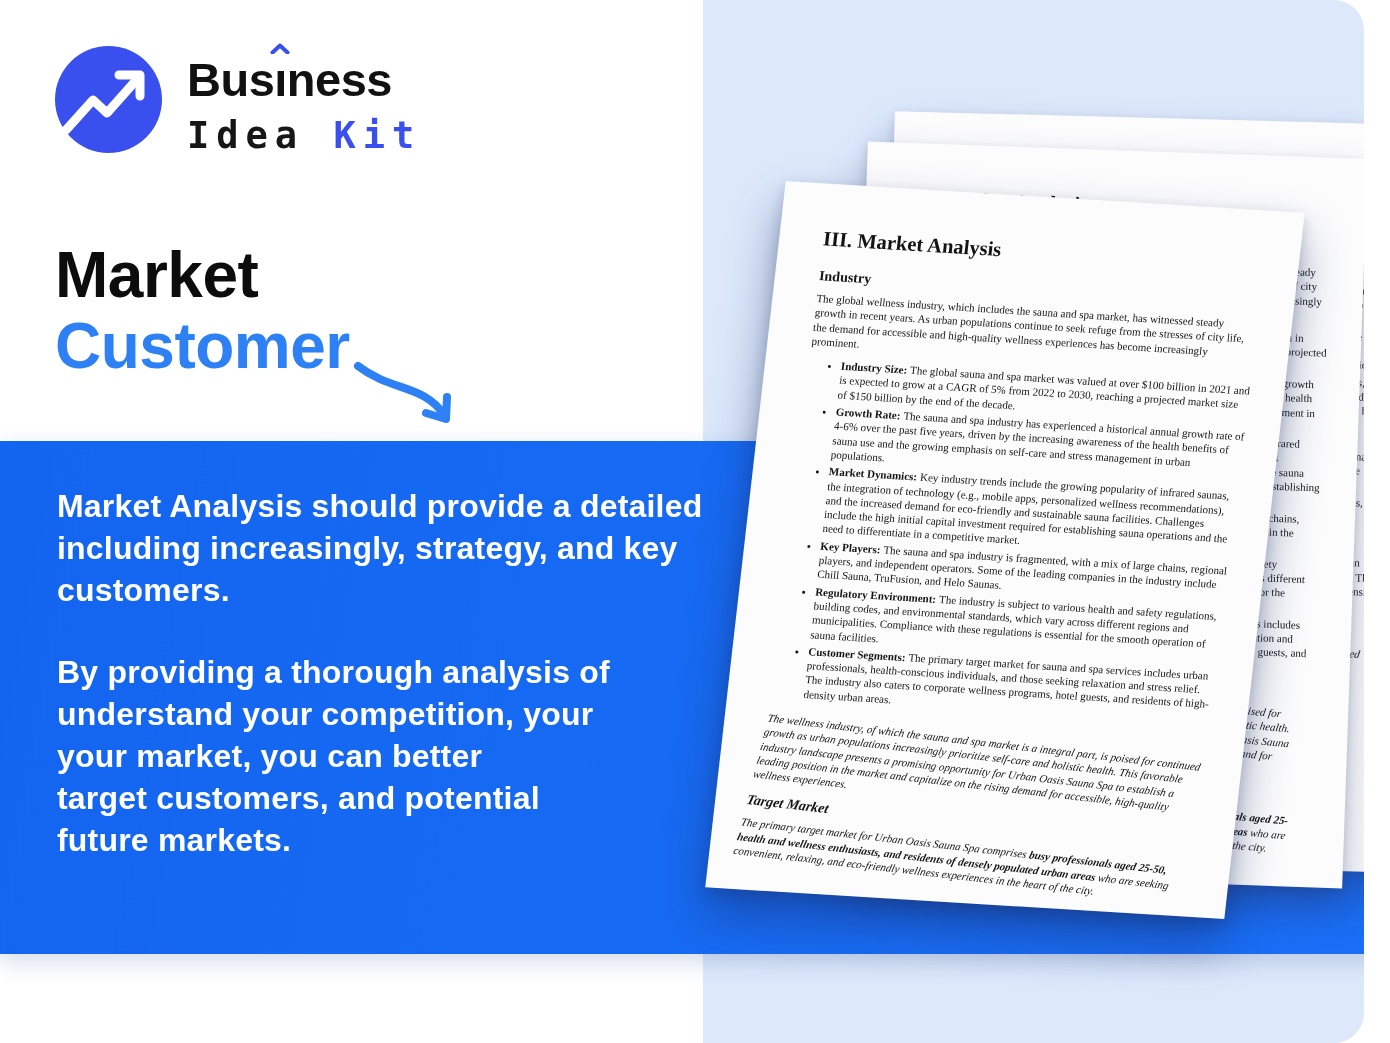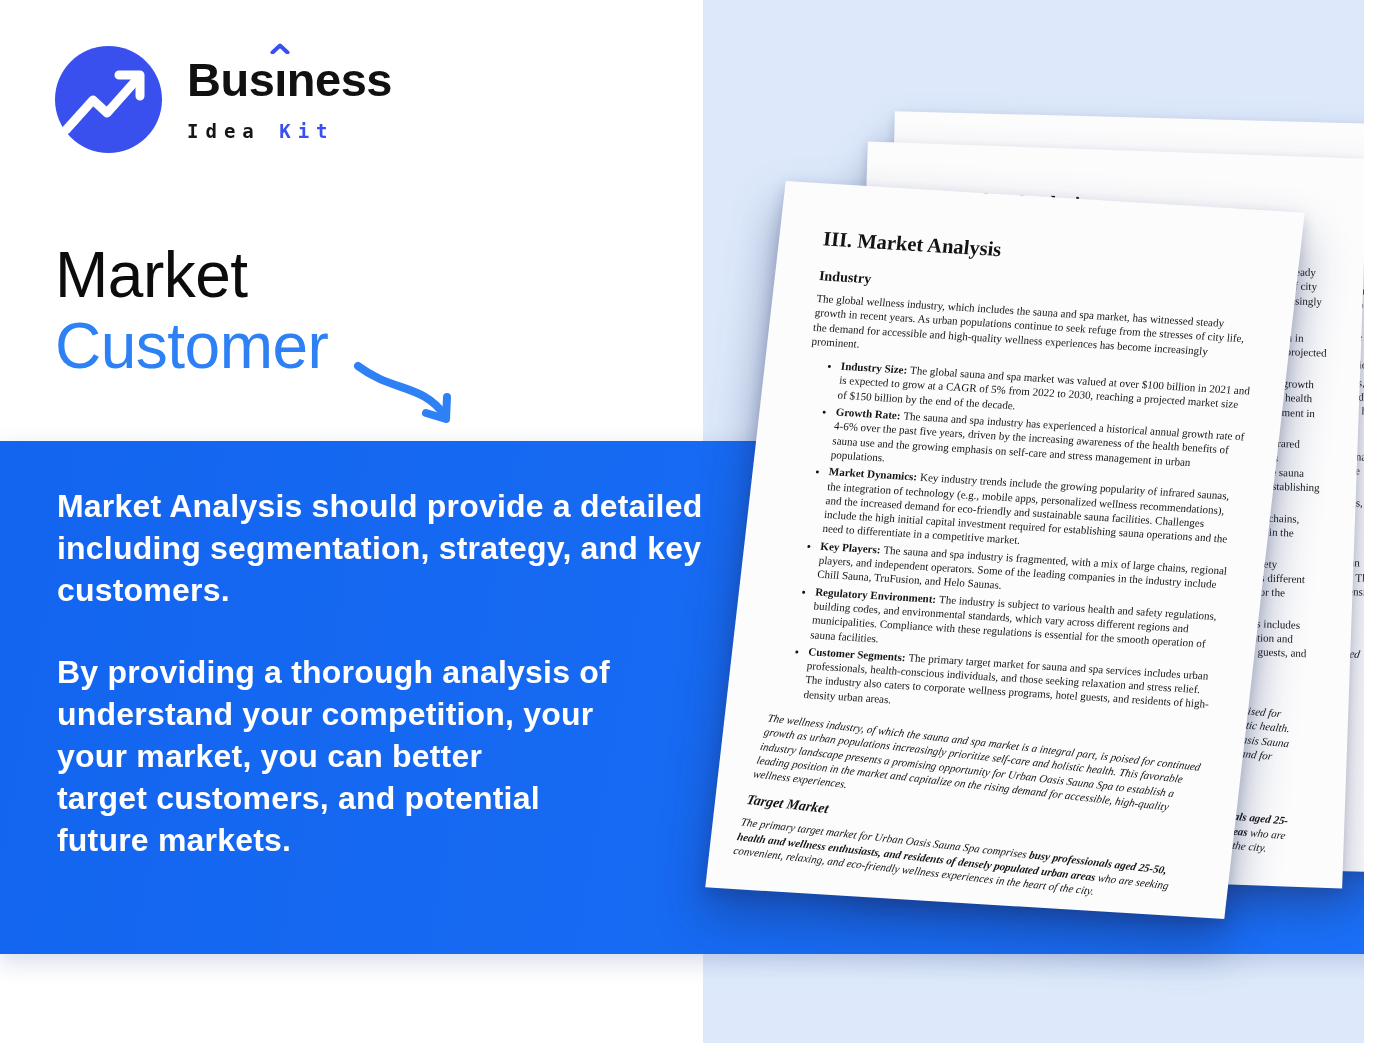--- a/index.html
+++ b/index.html
@@ -1,18 +1,18 @@
 <!DOCTYPE html>
 <html><head>
 <meta charset="utf-8">
 <style>
   * { box-sizing: border-box; margin: 0; padding: 0; }
   html, body { width: 1390px; height: 1043px; }
   body { overflow: hidden; background: #ffffff; font-family: "Liberation Sans", sans-serif; }
-  .stage { position: relative; width: 1364px; height: 1043px; overflow: hidden; background: #ffffff; }
+  .stage { position: relative; width: 1364px; height: 1043px; overflow: hidden; background: #ffffff; border-radius: 30px; }
 
   
   .right-panel { position: absolute; left: 703px; top: 0; width: 687px; height: 1043px;
                  background: #dde9fb; z-index: 0; }
 
   
   .info-band { position: absolute; left: 0; top: 441px; width: 1390px; height: 513px;
                background: linear-gradient(100deg, #1365ef 0%, #1b6ff6 100%); z-index: 1;
                box-shadow: 0 8px 22px rgba(30,60,140,.18); }
   .info-text { position: absolute; left: 57px; top: 44px; width: 680px; color: #ffffff;
@@ -23,27 +23,27 @@
 
   
   .logo { position: absolute; left: 55px; top: 46px; display: flex; gap: 25px; z-index: 5; }
   .logo-circle { width: 107px; height: 107px; display: block; }
   .brand-text { padding-top: 10px; }
   .brand-line1 { font-size: 47px; font-weight: bold; color: #111111; letter-spacing: -.5px;
                  line-height: 48px; white-space: nowrap; }
   .ihat { position: relative; display: inline-block; }
   .hat-svg { position: absolute; left: -4px; top: -13px; width: 20px; height: 11px; }
   .brand-line2 { font-family: "DejaVu Sans Mono", "Liberation Mono", monospace;
-                 font-size: 19px; font-weight: bold; color: #161616; letter-spacing: 7px;
-                 margin-top: 16px; white-space: nowrap; }
+                 font-size: 37px; font-weight: bold; color: #161616; letter-spacing: 7px;
+                 margin-top: 10px; white-space: nowrap; }
   .accent { color: #3a50ee; }
 
   
   .hero-title { position: absolute; left: 55px; top: 240px; font-size: 64px; line-height: 71px;
-                font-weight: normal; color: #0c0c0c; letter-spacing: -.5px; z-index: 5; }
+                font-weight: bold; color: #0c0c0c; letter-spacing: -.5px; z-index: 5; }
   .hero-title .blue { color: #2e80f5; }
   .curved-arrow { position: absolute; left: 352px; top: 356px; width: 108px; height: 80px; z-index: 5; }
 
   
   .page { position: absolute; background: #fcfcfd; z-index: 2; overflow: hidden;
           box-shadow: 0 22px 40px rgba(35,50,100,.33), 0 4px 10px rgba(35,50,100,.18); }
   .page-back  { left: 885px; top: 118px; width: 530px; height: 748px; transform: rotate(1.5deg); z-index: 2; }
   .page-mid   { left: 855px; top: 150px; width: 500px; height: 730px; transform: rotate(2deg);  z-index: 3; }
   .page-front { left: 745px; top: 195px; width: 520px; height: 710px;
                 transform: rotate(3.5deg) skewX(-3deg); z-index: 4;
@@ -93,21 +93,21 @@
   <svg class="curved-arrow" viewBox="0 0 108 80">
     <path d="M6 10 C 40 36, 72 28, 93 60" fill="none" stroke="#2e80f5" stroke-width="8" stroke-linecap="round"></path>
     <path d="M94 63 L74 57 M94 63 L95 41" fill="none" stroke="#2e80f5" stroke-width="8" stroke-linecap="round"></path>
   </svg>
 
   <div class="info-band">
     <div class="info-text">
       <span class="info-par">
 
       <span>Market Analysis should provide a detailed</span>
-          <span>including segmentation, strategy, and key</span>
+          <span>including increasingly, strategy, and key</span>
           <span>customers.</span>
         </span>
       <span class="info-par">
 
       <span>By providing a thorough analysis of</span>
           <span>understand your competition, your</span>
           <span>your market, you can better</span>
           <span>target customers, and potential</span>
           <span>future markets.</span>
         </span>

